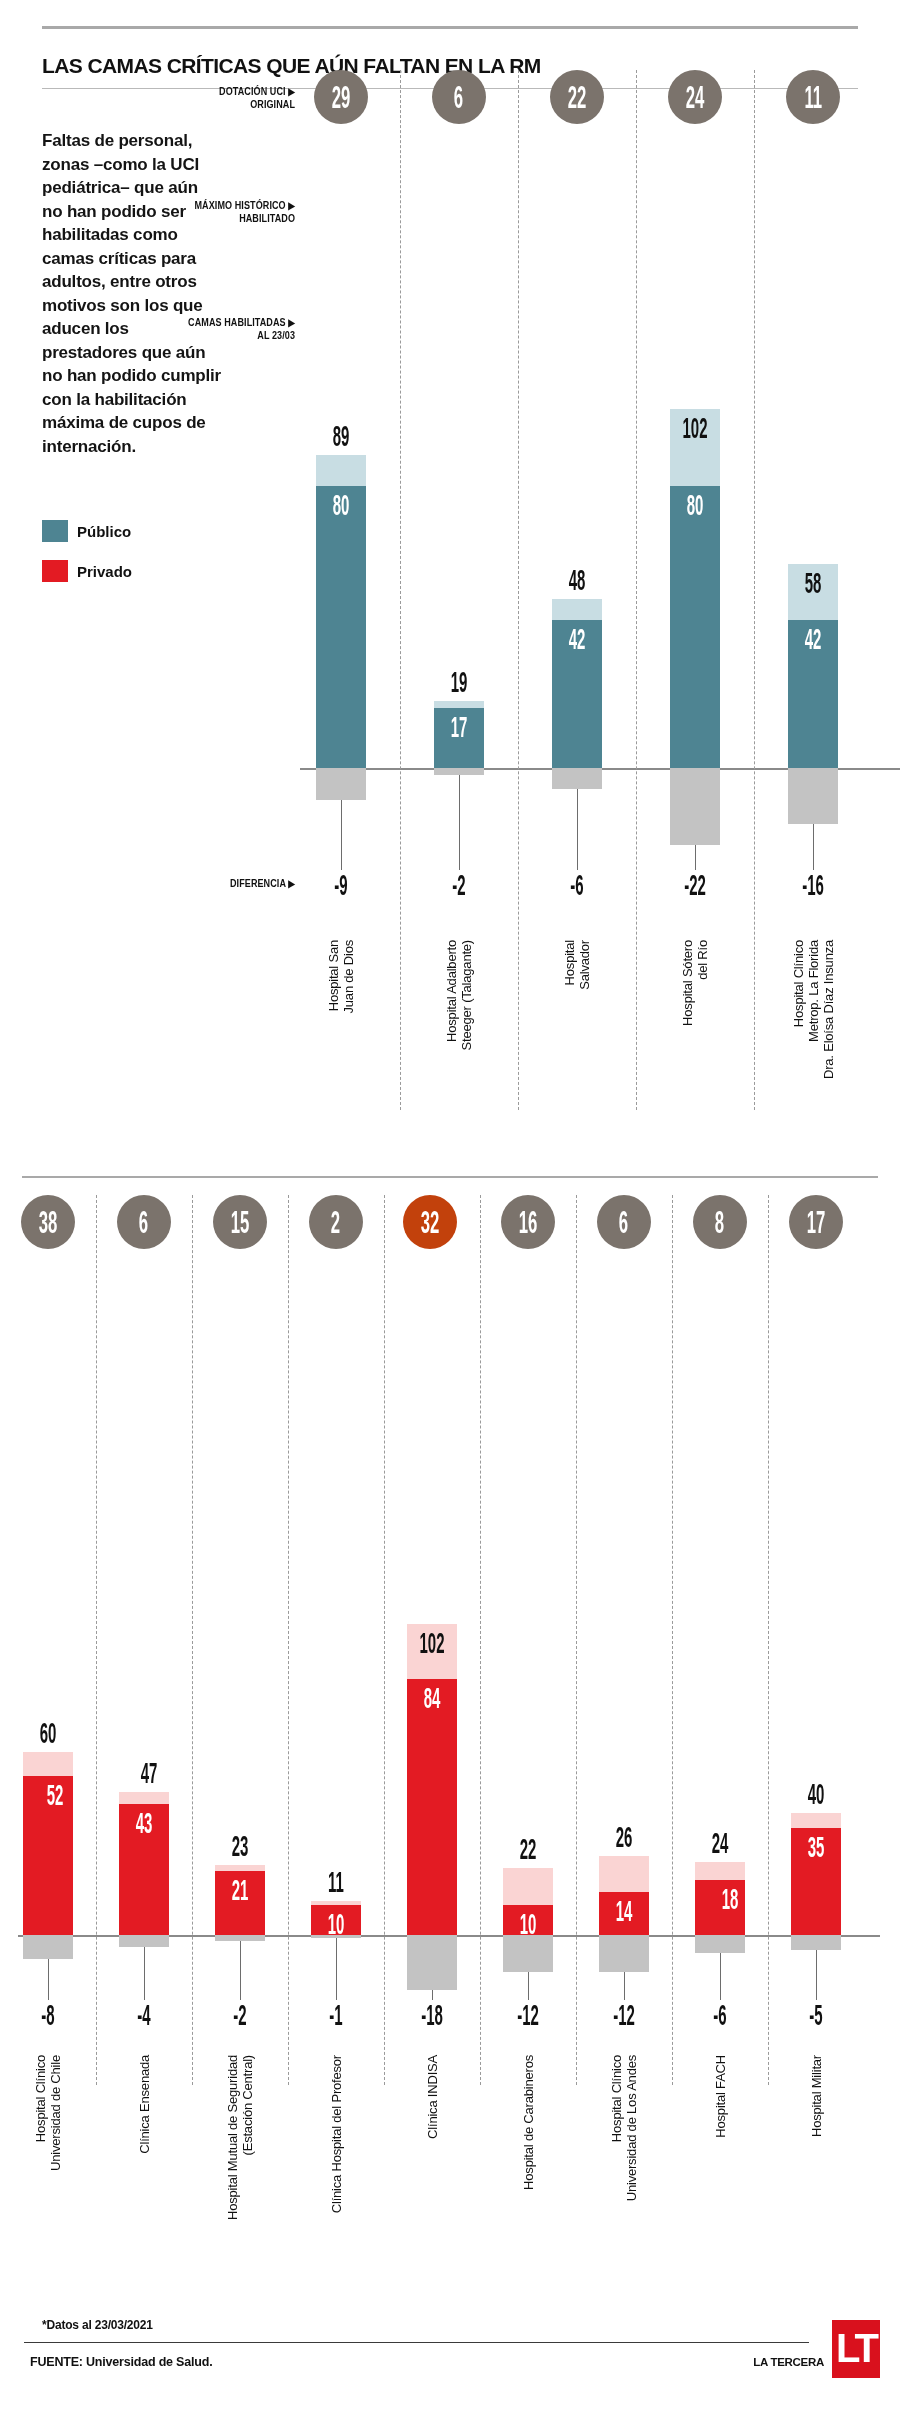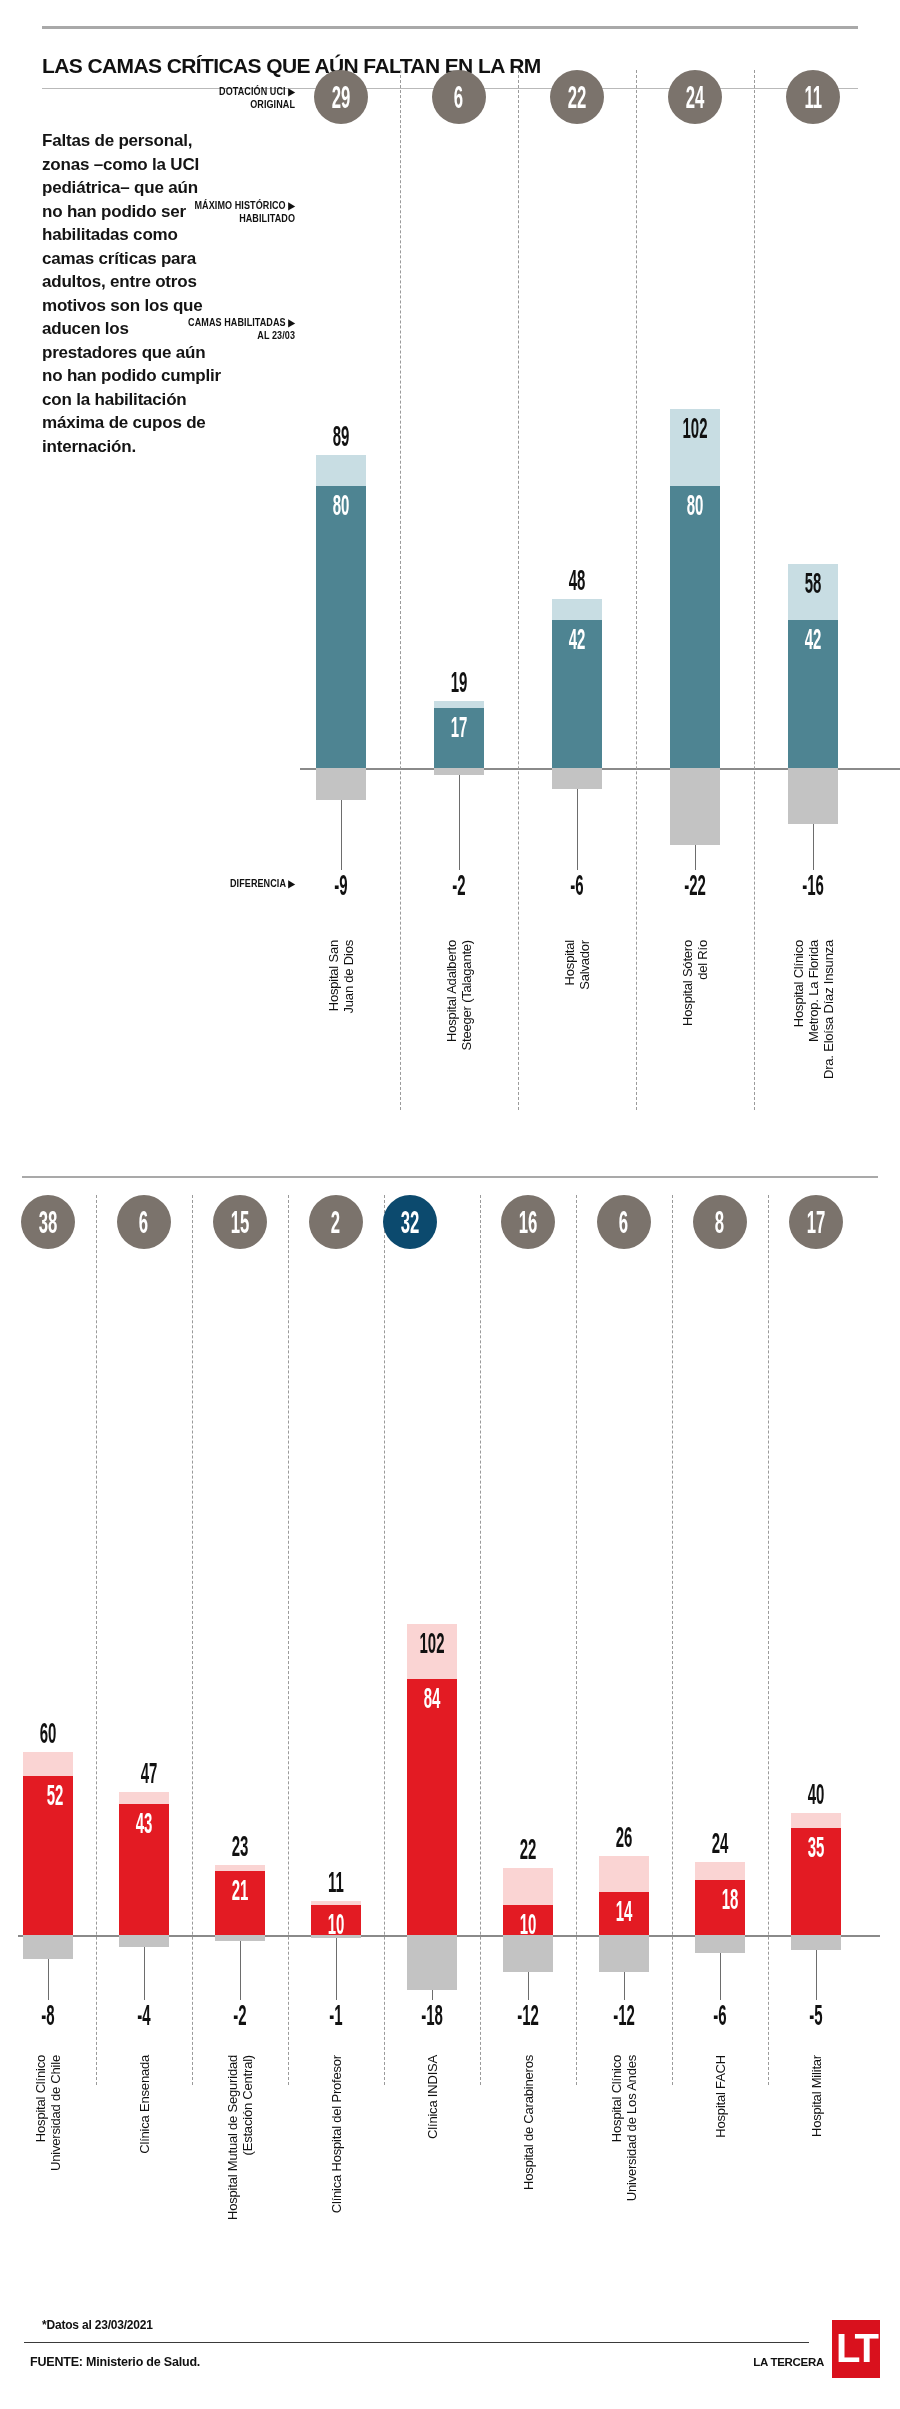--- a/index.html
+++ b/index.html
@@ -98,20 +98,30 @@
 <body>
 
 <div class="page">
 
   <div class="rule-top"></div>
   <h1 class="title">LAS CAMAS CRÍTICAS QUE AÚN FALTAN EN LA RM</h1>
   <div class="rule-under-title"></div>
 
   <p class="intro">Faltas de personal, zonas –como la UCI pediátrica– que aún no han podido ser habilitadas como camas críticas para adultos, entre otros motivos son los que aducen los prestadores que aún no han podido cumplir con la habilitación máxima de cupos de internación.</p>
 
+  <div class="legend">
+    <div class="legend-row">
+      <span class="legend-swatch" style="background:#4e8492"></span>
+      <span class="legend-label">Público</span>
+    </div>
+    <div class="legend-row">
+      <span class="legend-swatch" style="background:#e31b23"></span>
+      <span class="legend-label">Privado</span>
+    </div>
+  </div>
 
   <div id="chart1">
       <div class="baseline" style="left: 300px; top: 768px; width: 600px;"></div>
       <div class="circle" style="left: 314px; top: 70px; width: 54px; height: 54px; background: rgb(123, 115, 108);">
         <span>29</span>
       </div>
       <div class="bar" style="left: 316px; top: 454.72px; width: 50px; height: 313.28px; background: rgb(200, 221, 227);"></div>
       <div class="bar" style="left: 316px; top: 486.4px; width: 50px; height: 281.6px; background: rgb(78, 132, 146);"></div>
       <div class="bar-top-val" style="left: 302px; top: 420.72px; width: 78px;">
         <span>89</span>
@@ -292,21 +302,21 @@
       <div class="bar-in-val" style="left: 311px; top: 1908.5px; width: 50px;">
         <span>10</span>
       </div>
       <div class="neg-bar" style="left: 311px; top: 1935px; width: 50px; height: 3.05px; background: rgb(195, 195, 195);"></div>
       <div class="leader" style="left: 336px; top: 1938.05px; height: 61.95px;"></div>
       <div class="neg-val" style="left: 302px; top: 2000px; width: 68px;">
         <span>-1</span>
       </div>
       <div class="vname" style="left: 328.5px; top: 2055px;">Clínica Hospital del Profesor</div>
       <div class="divider" style="left: 384px; top: 1195px; height: 890px;"></div>
-      <div class="circle" style="left: 383px; top: 1195px; width: 54px; height: 54px; background: #0c4a6e;">
+      <div class="circle" style="left: 403px; top: 1195px; width: 54px; height: 54px; background: #c2410c;">
         <span>32</span>
       </div>
       <div class="bar" style="left: 407px; top: 1623.9px; width: 50px; height: 311.1px; background: rgb(250, 212, 211);"></div>
       <div class="bar" style="left: 407px; top: 1678.8px; width: 50px; height: 256.2px; background: rgb(227, 27, 35);"></div>
       <div class="bar-in-val dark" style="left: 407px; top: 1627.9px; width: 50px;">
         <span>102</span>
       </div>
       <div class="bar-in-val" style="left: 407px; top: 1682.8px; width: 50px;">
         <span>84</span>
       </div>
@@ -386,17 +396,17 @@
       <div class="neg-bar" style="left: 791px; top: 1935px; width: 50px; height: 15.25px; background: rgb(195, 195, 195);"></div>
       <div class="leader" style="left: 816px; top: 1950.25px; height: 49.75px;"></div>
       <div class="neg-val" style="left: 782px; top: 2000px; width: 68px;">
         <span>-5</span>
       </div>
       <div class="vname" style="left: 808.5px; top: 2055px;">Hospital Militar</div>
     </div>
 
   <div class="foot-note">*Datos al 23/03/2021</div>
   <div class="foot-rule"></div>
-  <div class="foot-src">FUENTE:  Ministerio de Salud.</div>
+  <div class="foot-src">FUENTE:  Universidad de Salud.</div>
   <div class="foot-brand">LA TERCERA</div>
   <div class="lt-logo">LT</div>
 
 </div>
 
 </body></html>

